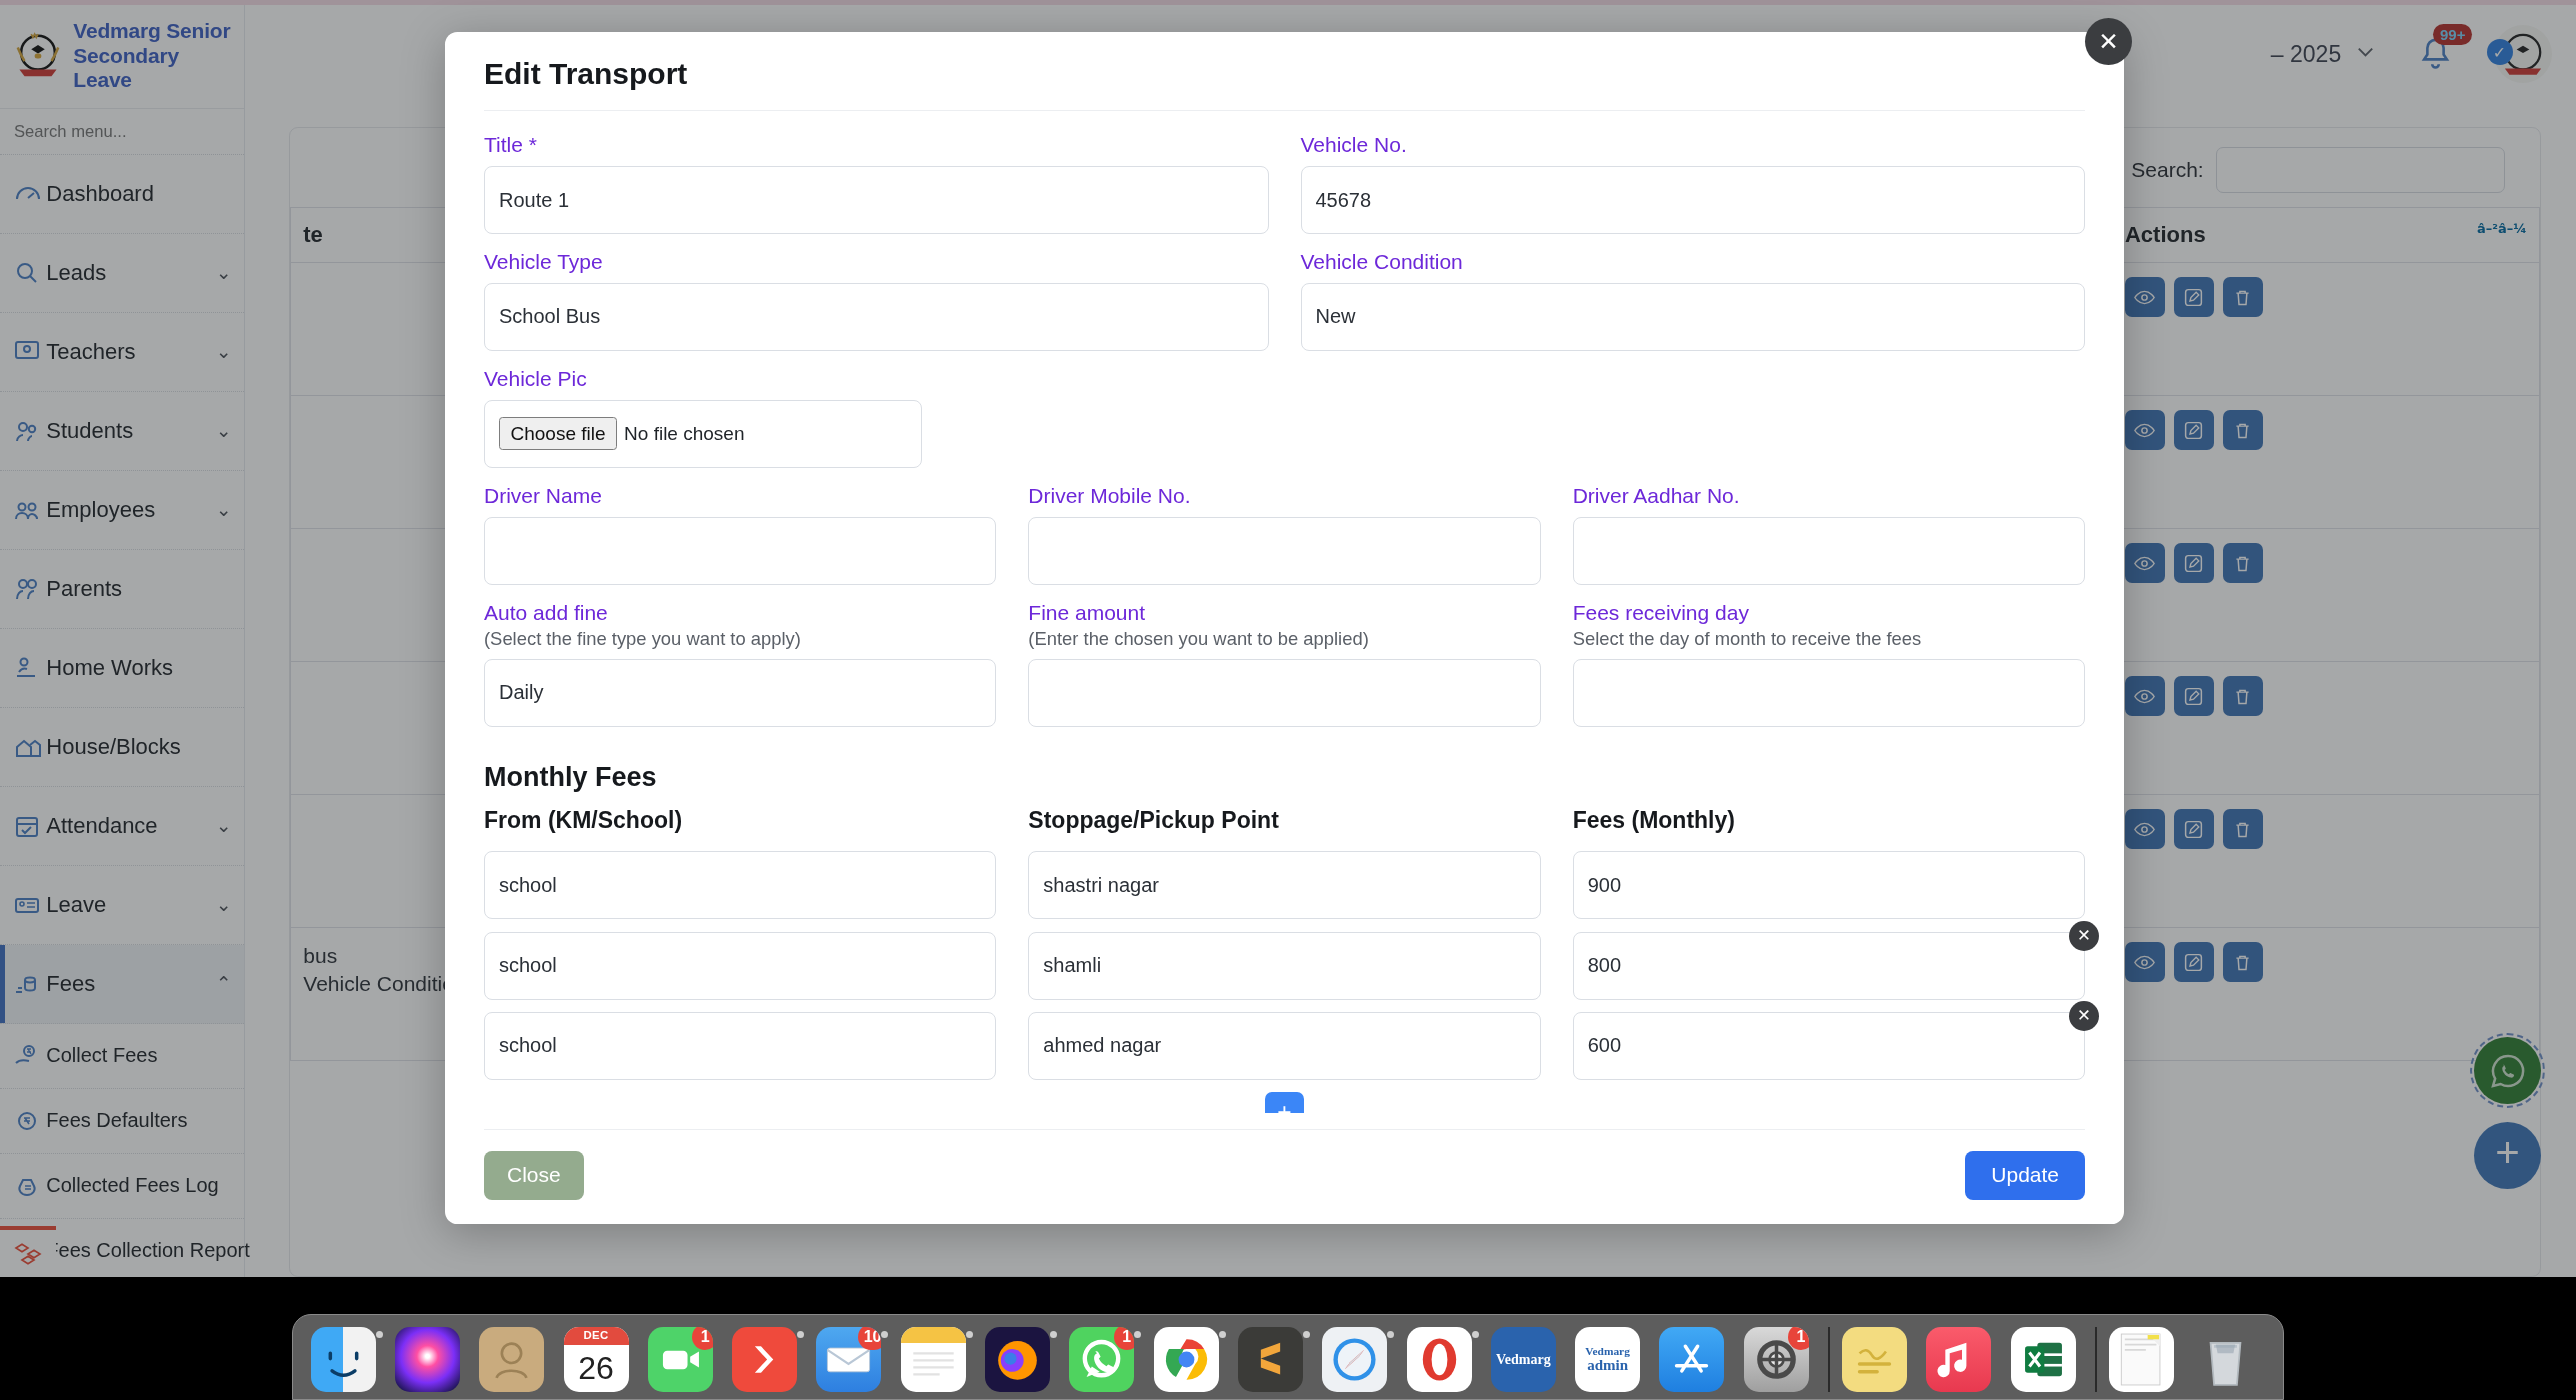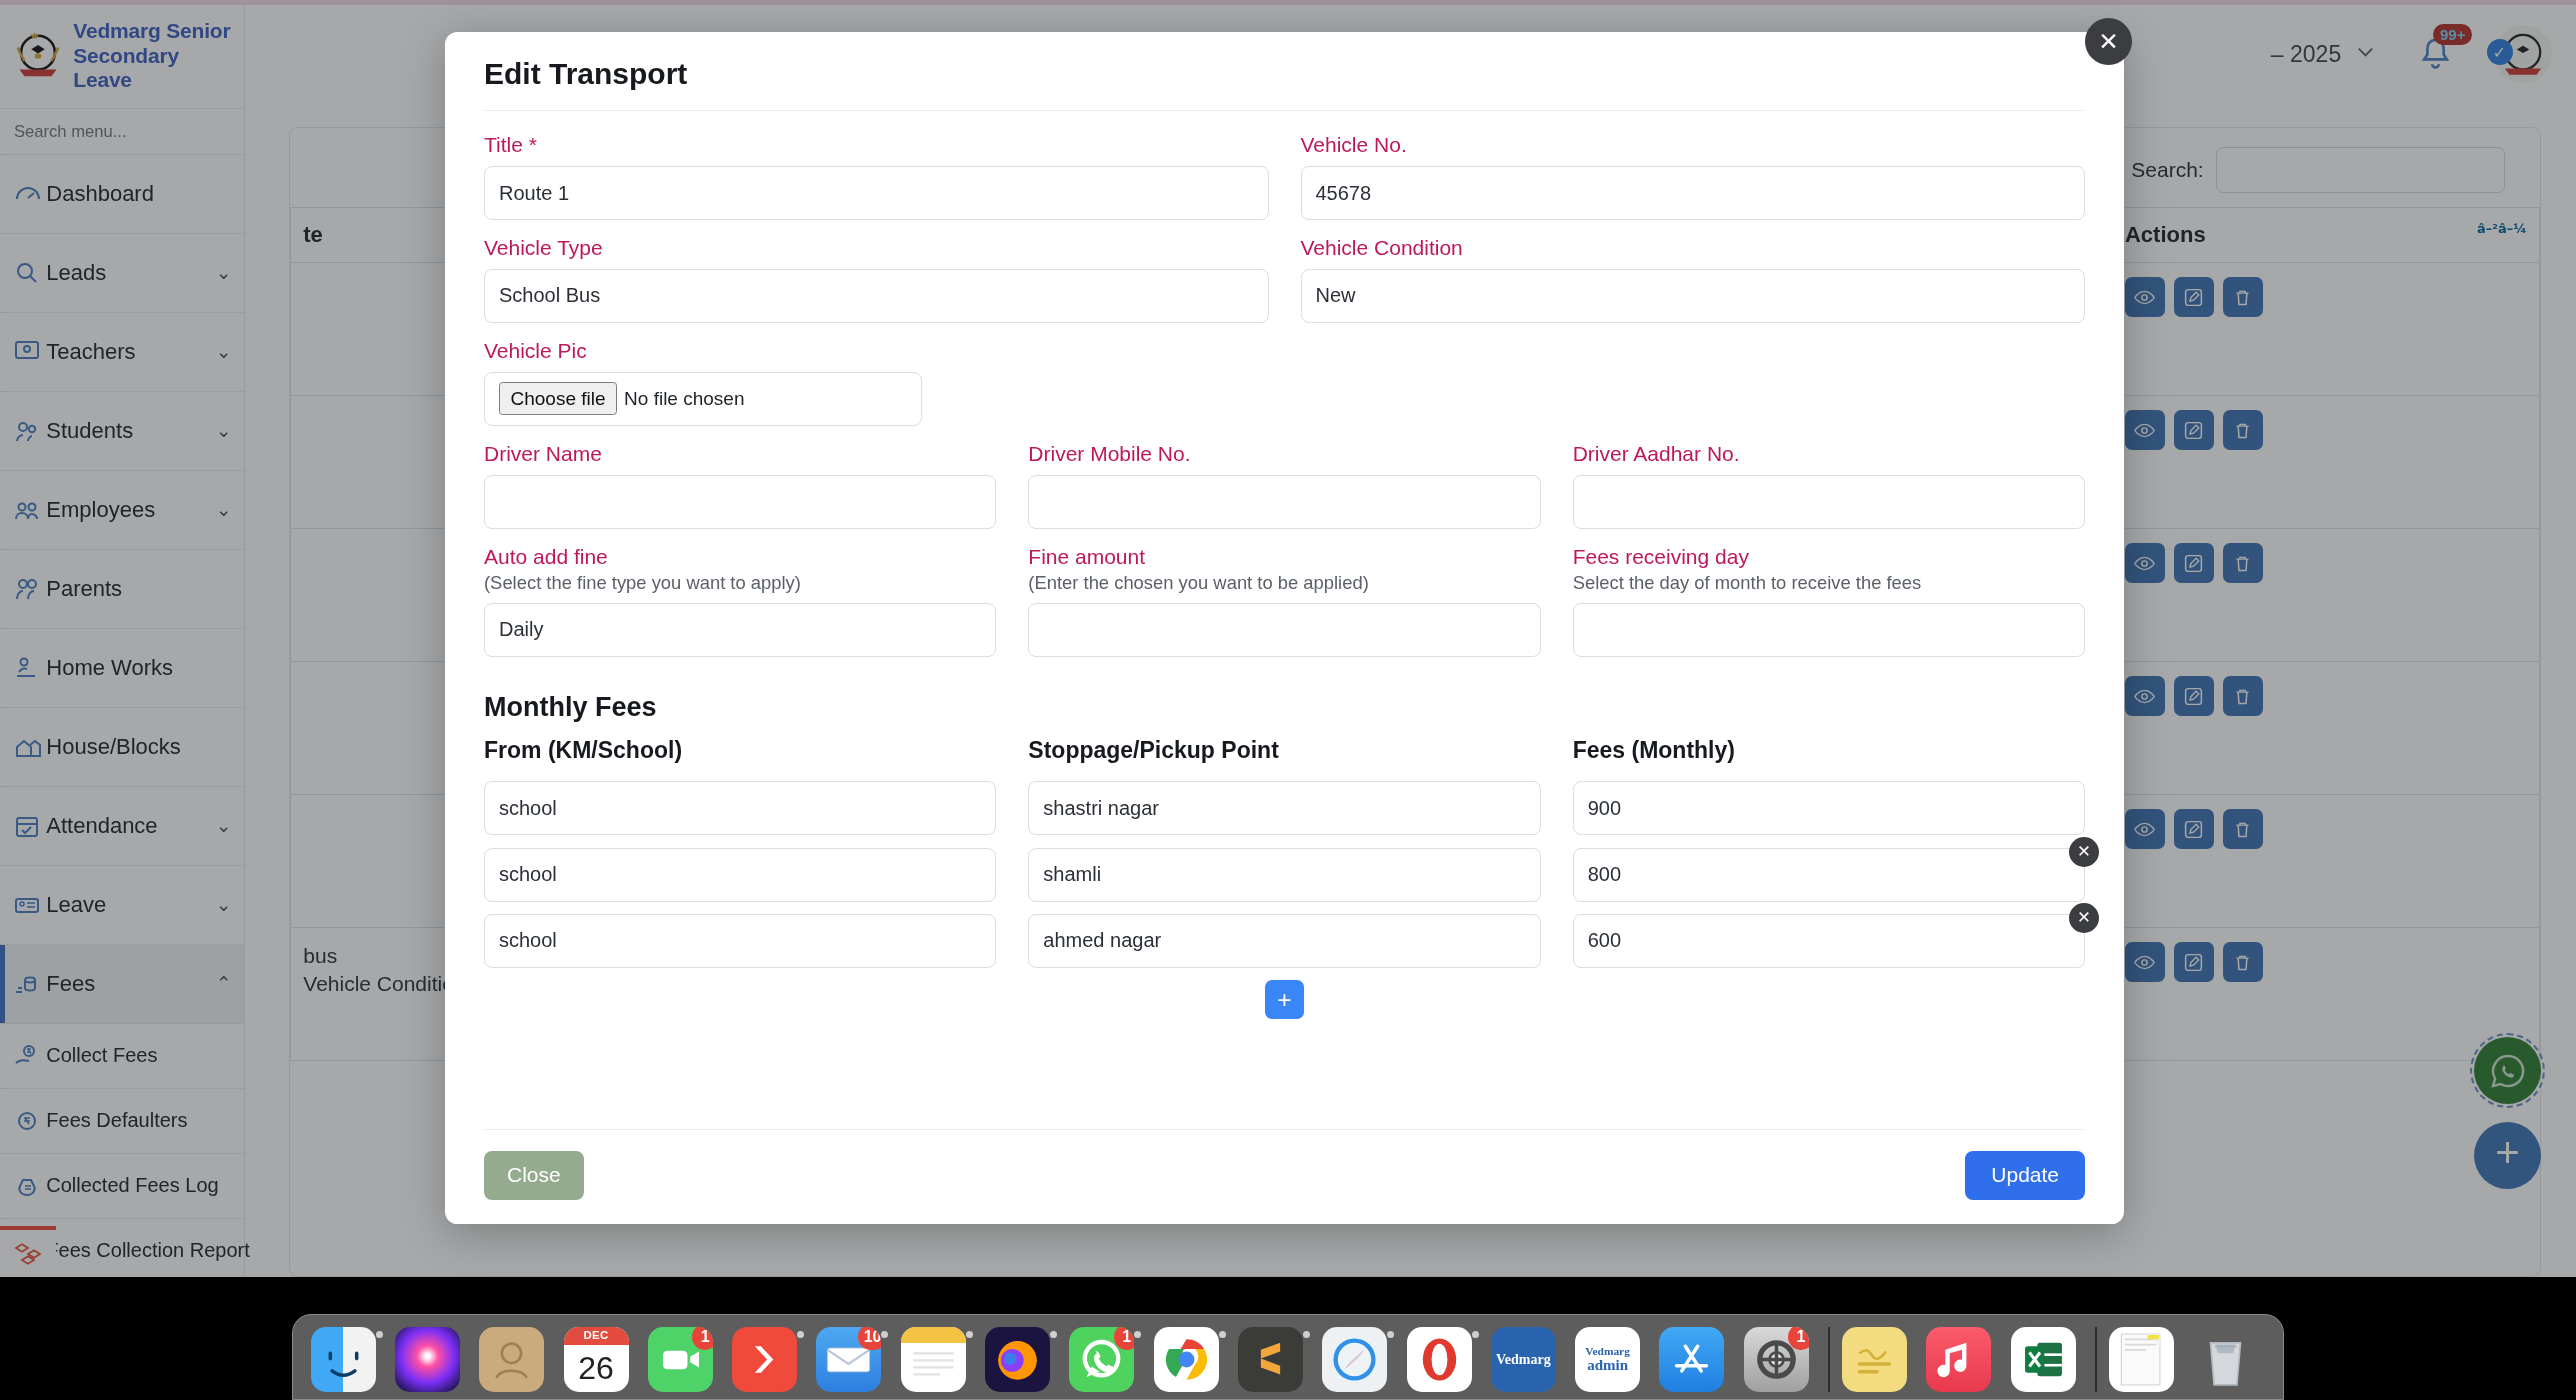--- a/index.html
+++ b/index.html
@@ -115,24 +115,24 @@
 
   .close-x {
     position:absolute; left:2085px; top:17.5px; width:47px; height:47px; border-radius:50%;
     background:#3b3d40; color:#fff; border:none; cursor:pointer; font-size:24.5px; line-height:47px;
     display:flex; align-items:center; justify-content:center; z-index:30;
   }
 
   .grid2 { display:grid; grid-template-columns:1fr 1fr; column-gap:32px; }
   .grid3 { display:grid; grid-template-columns:1fr 1fr 1fr; column-gap:32px; }
   .fg { margin-bottom:16px; }
-  .fg label.main { display:block; font-size:21px; color:#be185d; margin-bottom:8.8px; font-weight:400; }
+  .fg label.main { display:block; font-size:21px; color:#6d28d9; margin-bottom:8.8px; font-weight:400; }
   .fg label.sub { display:block; font-size:18.4px; color:#5b6068; margin-top:-5.3px; margin-bottom:8.8px; }
   .ctl {
-    width:100%; height:54px; border:0.9px solid #dadee4; border-radius:8px; padding:0 14px;
+    width:100%; height:68px; border:0.9px solid #dadee4; border-radius:8px; padding:0 14px;
     font-size:20px; color:#2b3037; font-family:"Liberation Sans",sans-serif; outline:none; background:#fff;
   }
   .file-ctl { display:flex; align-items:center; gap:7px; width:438px; }
   .file-btn {
     border:0.9px solid #7d7d7d; background:#efefef; border-radius:3.5px; padding:4.4px 10.5px;
     font-size:19px; color:#111; font-family:"Liberation Sans",sans-serif; cursor:pointer;
   }
   .file-none { font-size:19px; color:#1f2328; }
 
   .sec-title { font-size:27px; font-weight:700; color:#16191d; margin:19px 0 14px 0; }

